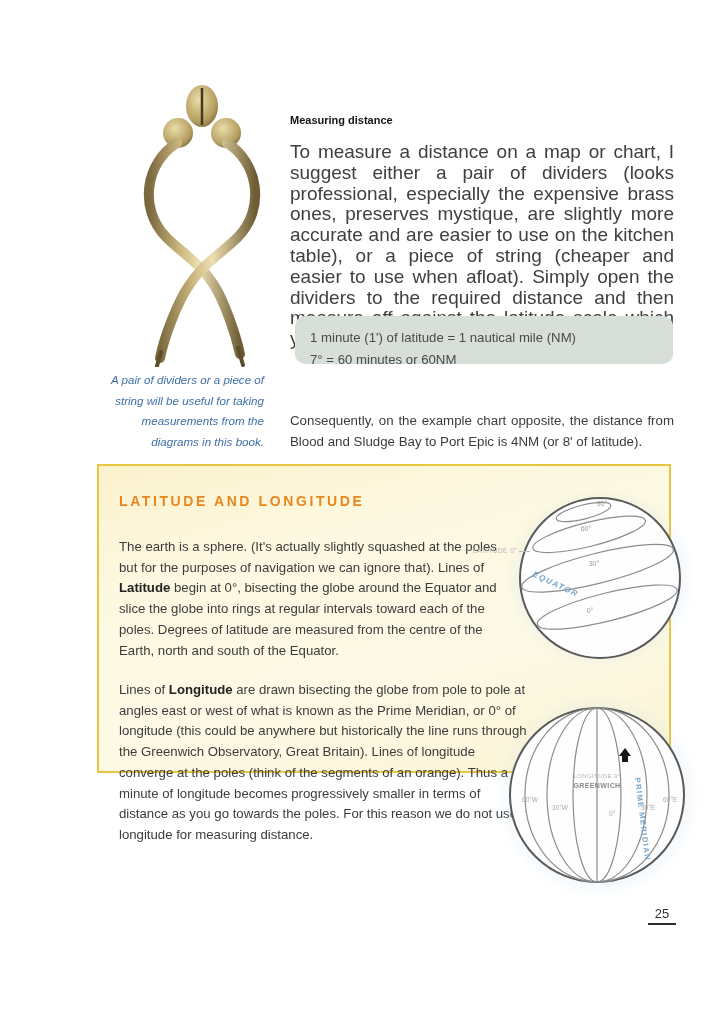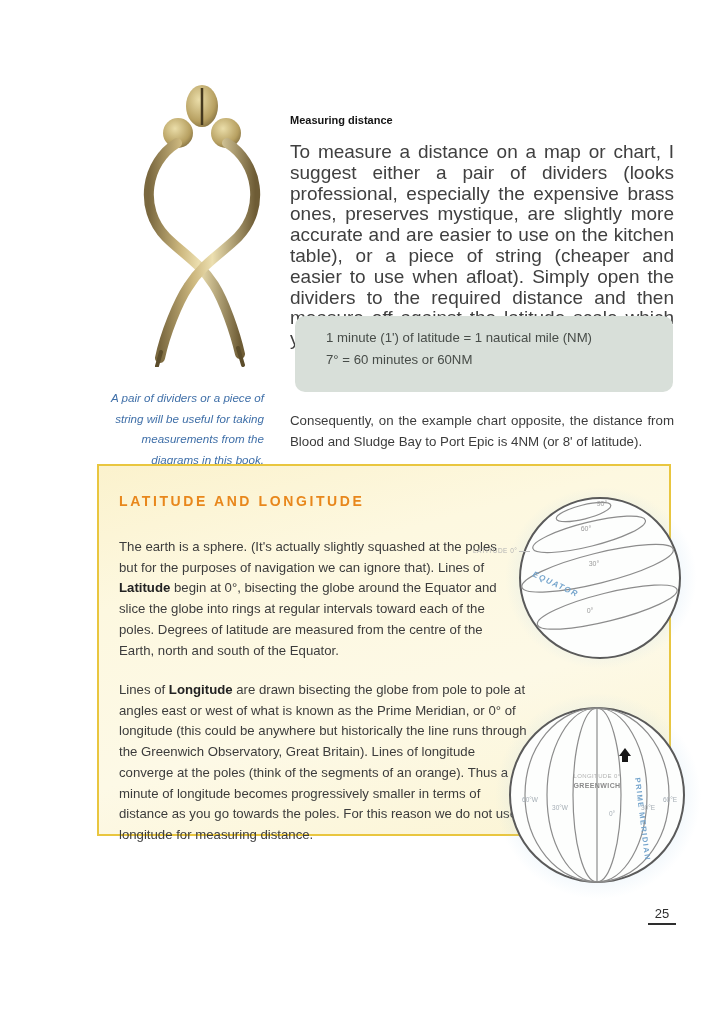--- a/index.html
+++ b/index.html
@@ -12,35 +12,35 @@
   .dividers { position:absolute; left:116px; top:82px; }
   .md-heading {
     position:absolute; left:290px; top:114px;
     font-size:11px; font-weight:bold; color:#141414;
   }
   .md-body {
     position:absolute; left:290px; top:142px; width:384px;
     font-size:19px; line-height:20.8px; text-align:justify; color:#404040;
   }
   .info-box {
-    position:absolute; left:295px; top:316px; width:378px; height:76px;
-    background:#d8dfd9; border-radius:10px; padding:11px 10px 0 31px;
+    position:absolute; left:295px; top:316px; width:378px; height:48px;
+    background:#d8dfd9; border-radius:10px; padding:11px 10px 0 15px;
     font-size:13.2px; line-height:22px; color:#474c48;
   }
   .caption {
     position:absolute; left:98px; top:370px; width:166px; text-align:right;
-    font-style:italic; font-size:11.6px; line-height:20.5px; color:#3f6fa8;margin-top:18px;
+    font-style:italic; font-size:11.6px; line-height:20.5px; color:#3f6fa8;
   }
   .consequently {
     position:absolute; left:290px; top:410px; width:384px;
     font-size:13.3px; line-height:21px; text-align:justify; color:#3c3c3c;
   }
   
   .panel {
-    position:absolute; left:97px; top:464px; width:574px; height:372px;
+    position:absolute; left:97px; top:464px; width:574px; height:309px;
     border:2px solid #e9c63f; z-index:1;
     background:linear-gradient(165deg,#fbf2cd 0%,#fdf8e0 28%,#fdf9e6 62%,#fbf4d3 100%);
   }
   .panel-heading {
     position:absolute; left:20px; top:27px;
     font-size:14px; font-weight:bold; letter-spacing:2.6px; color:#e8871c;
   }
   .panel-para { position:absolute; left:20px; font-size:13.2px; line-height:20.7px; color:#3c3c3c; }
   .panel-para.p1 { top:71px;  width:380px; }
   .panel-para.p2 { top:214px; width:412px; }

